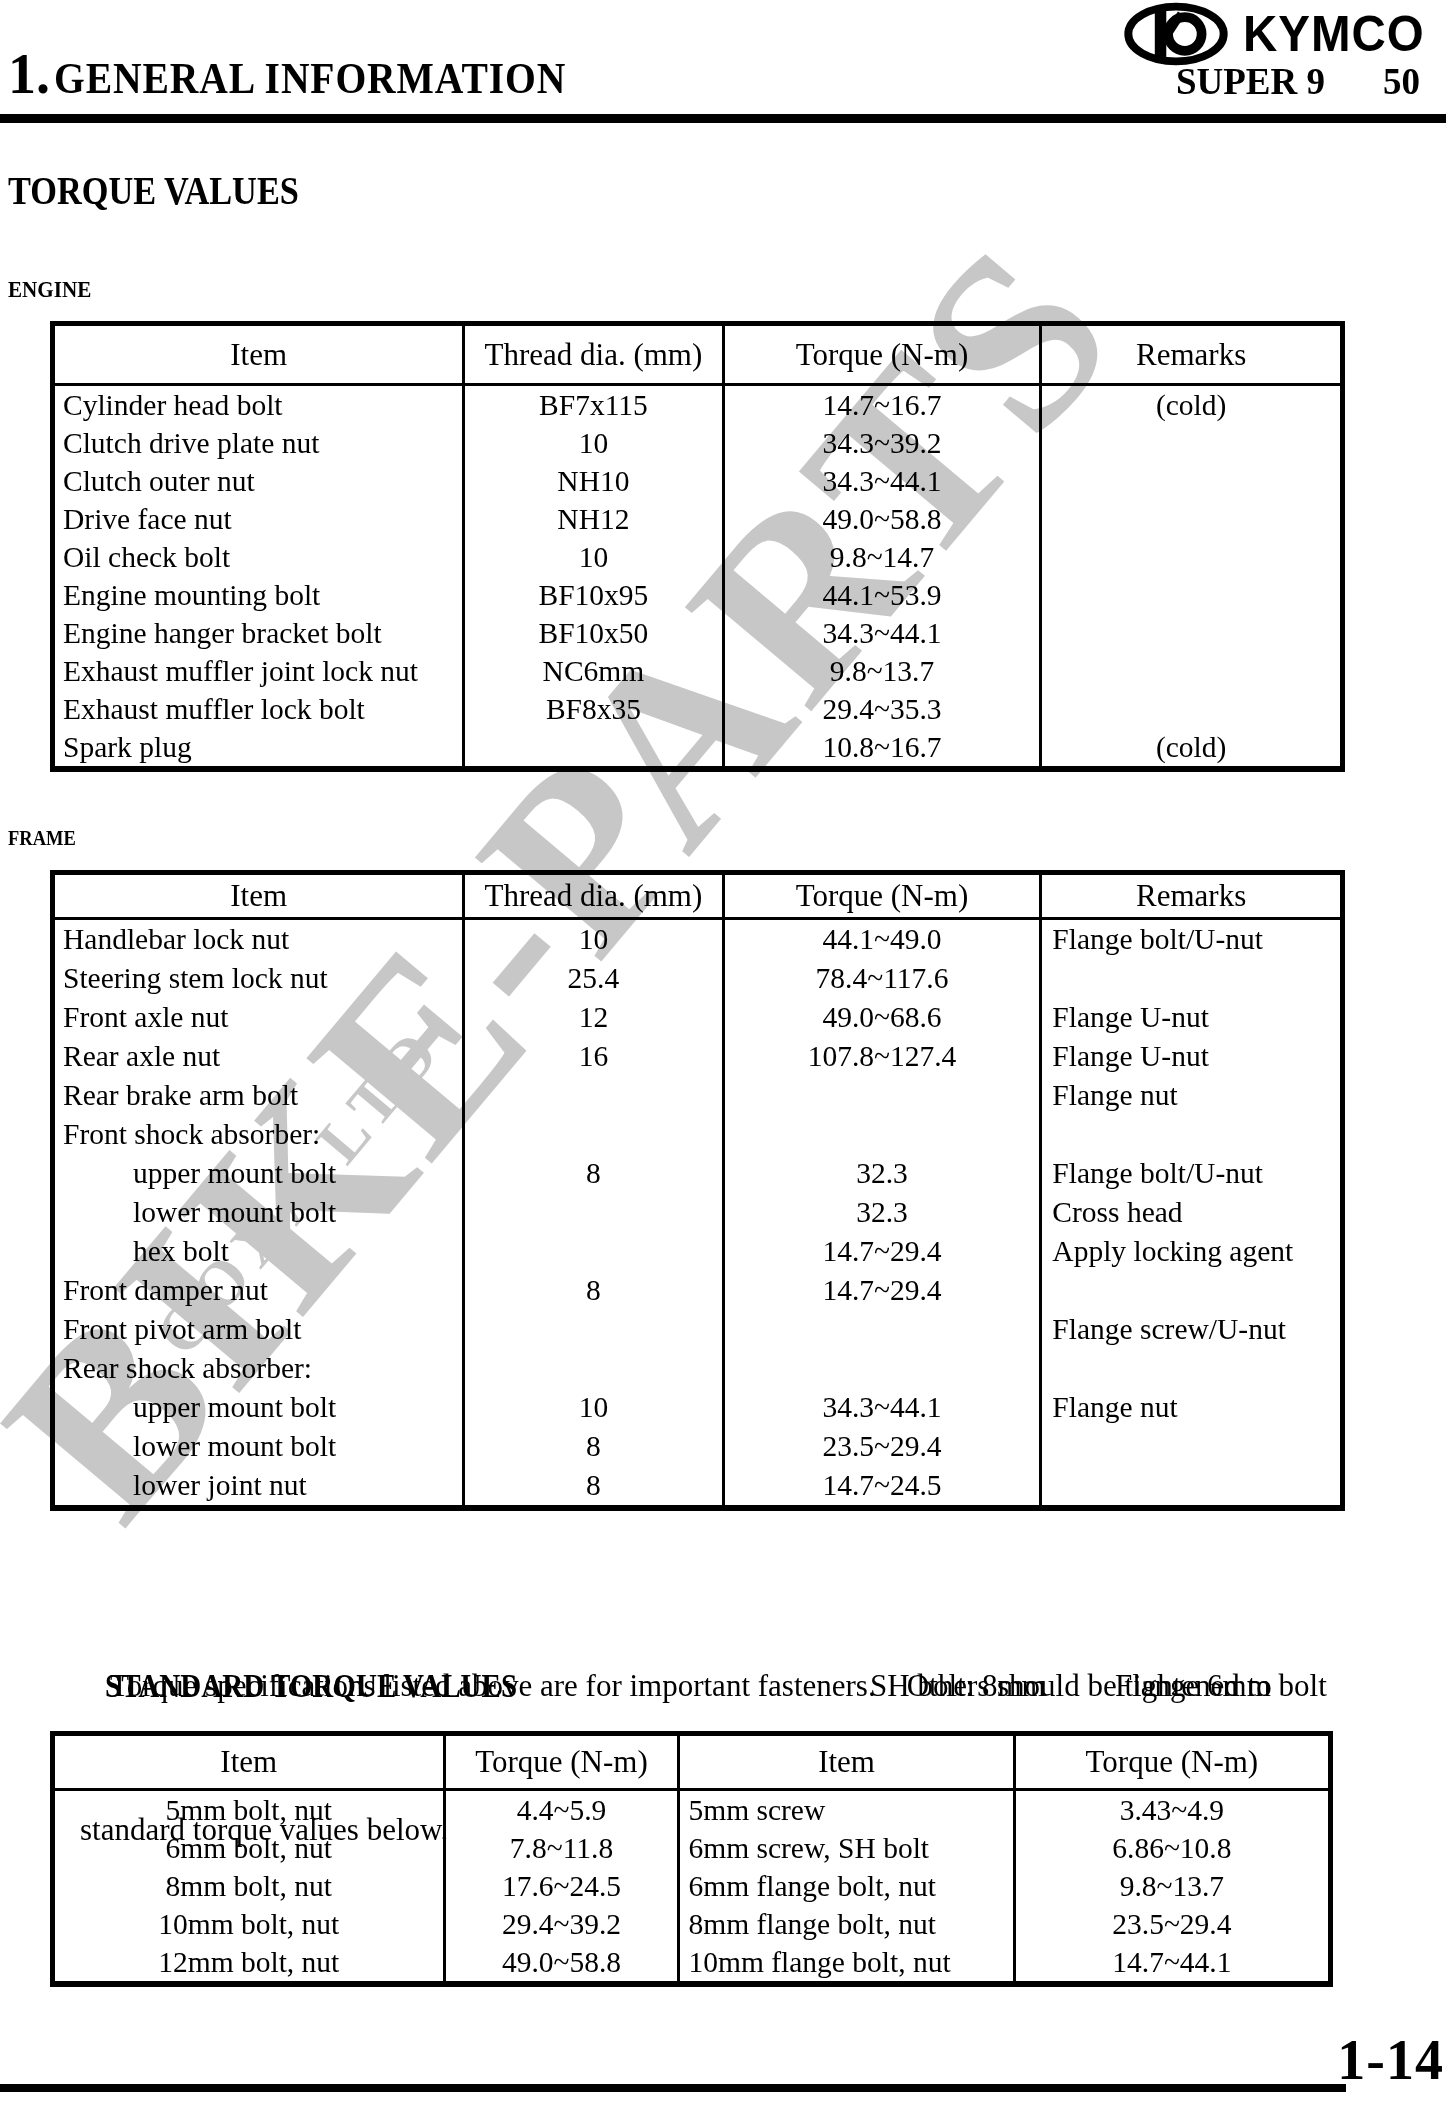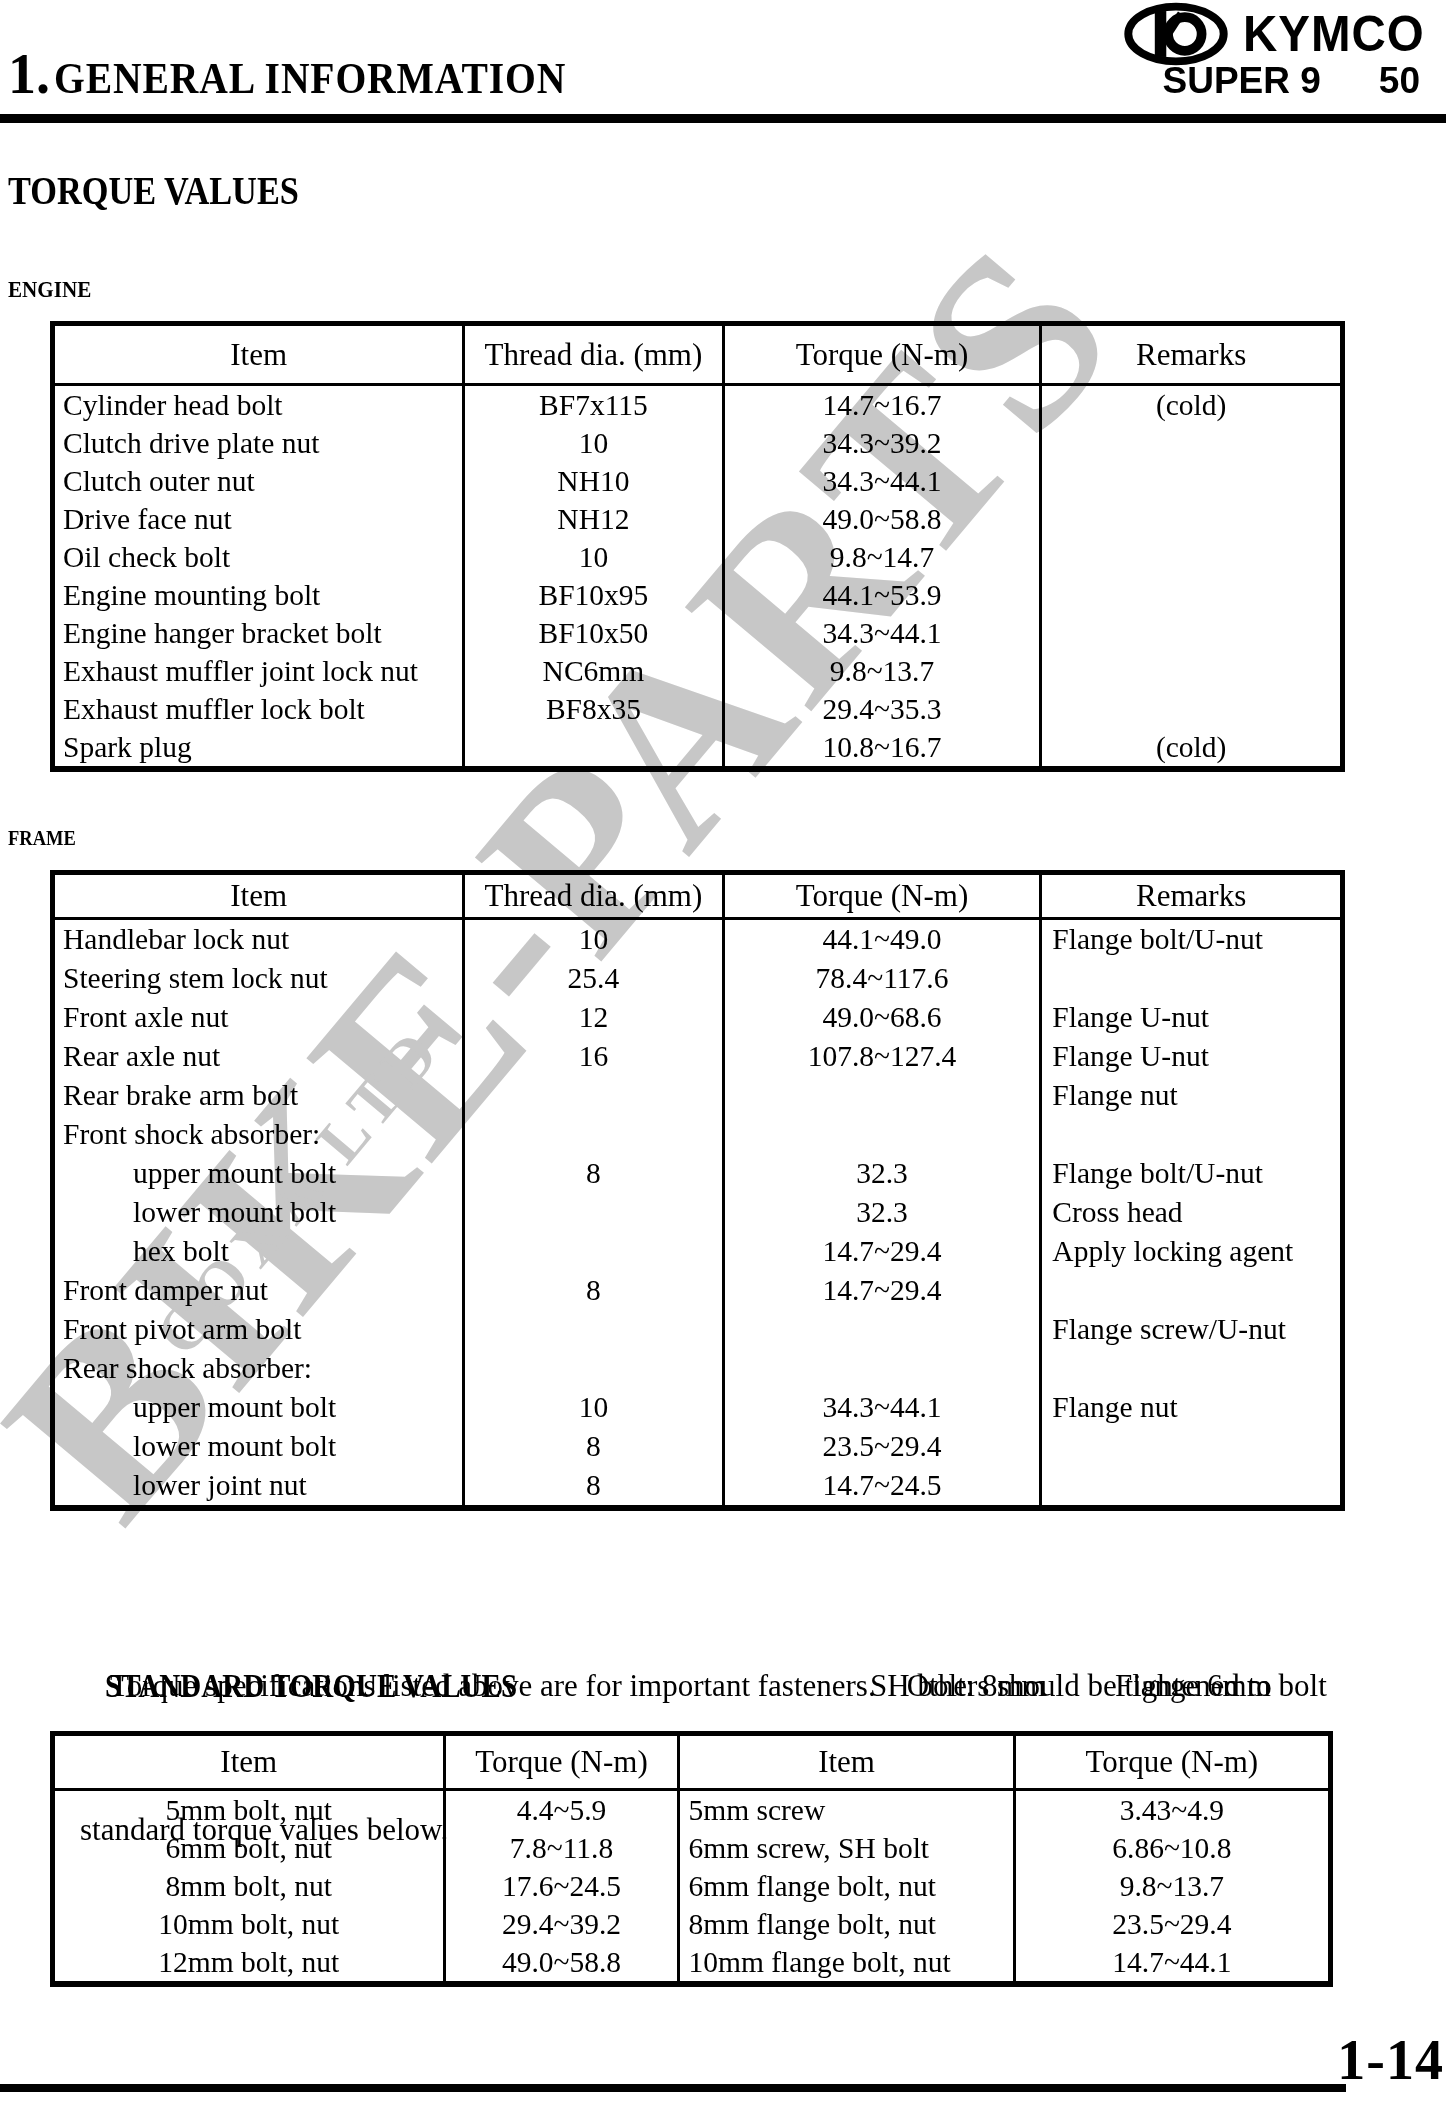--- a/index.html
+++ b/index.html
@@ -45,21 +45,21 @@
     position:absolute;right:12px;top:1px;
     display:flex;align-items:center;gap:14px;
   }
   #kymco-text{
     font-family:"Liberation Sans",sans-serif;
     font-weight:bold;font-size:50px;letter-spacing:1px;
     transform:scaleX(.95);transform-origin:left center;
   }
   #super-line{
     position:absolute;right:26px;top:60px;
-    font-family:Liberation Sans, sans-serif;
+    font-family:Liberation Serif, serif;
     font-weight:bold;font-size:37px;
     display:flex;gap:58px;
   }
   #top-rule{position:absolute;left:0;top:114px;width:1446px;height:9px;background:#000;}
   #bottom-rule{position:absolute;left:0;top:2084px;width:1346px;height:8px;background:#000;}
   #page-num{
     position:absolute;right:2px;top:2028px;
     font-size:56px;font-weight:bold;letter-spacing:1px;
   }
   

